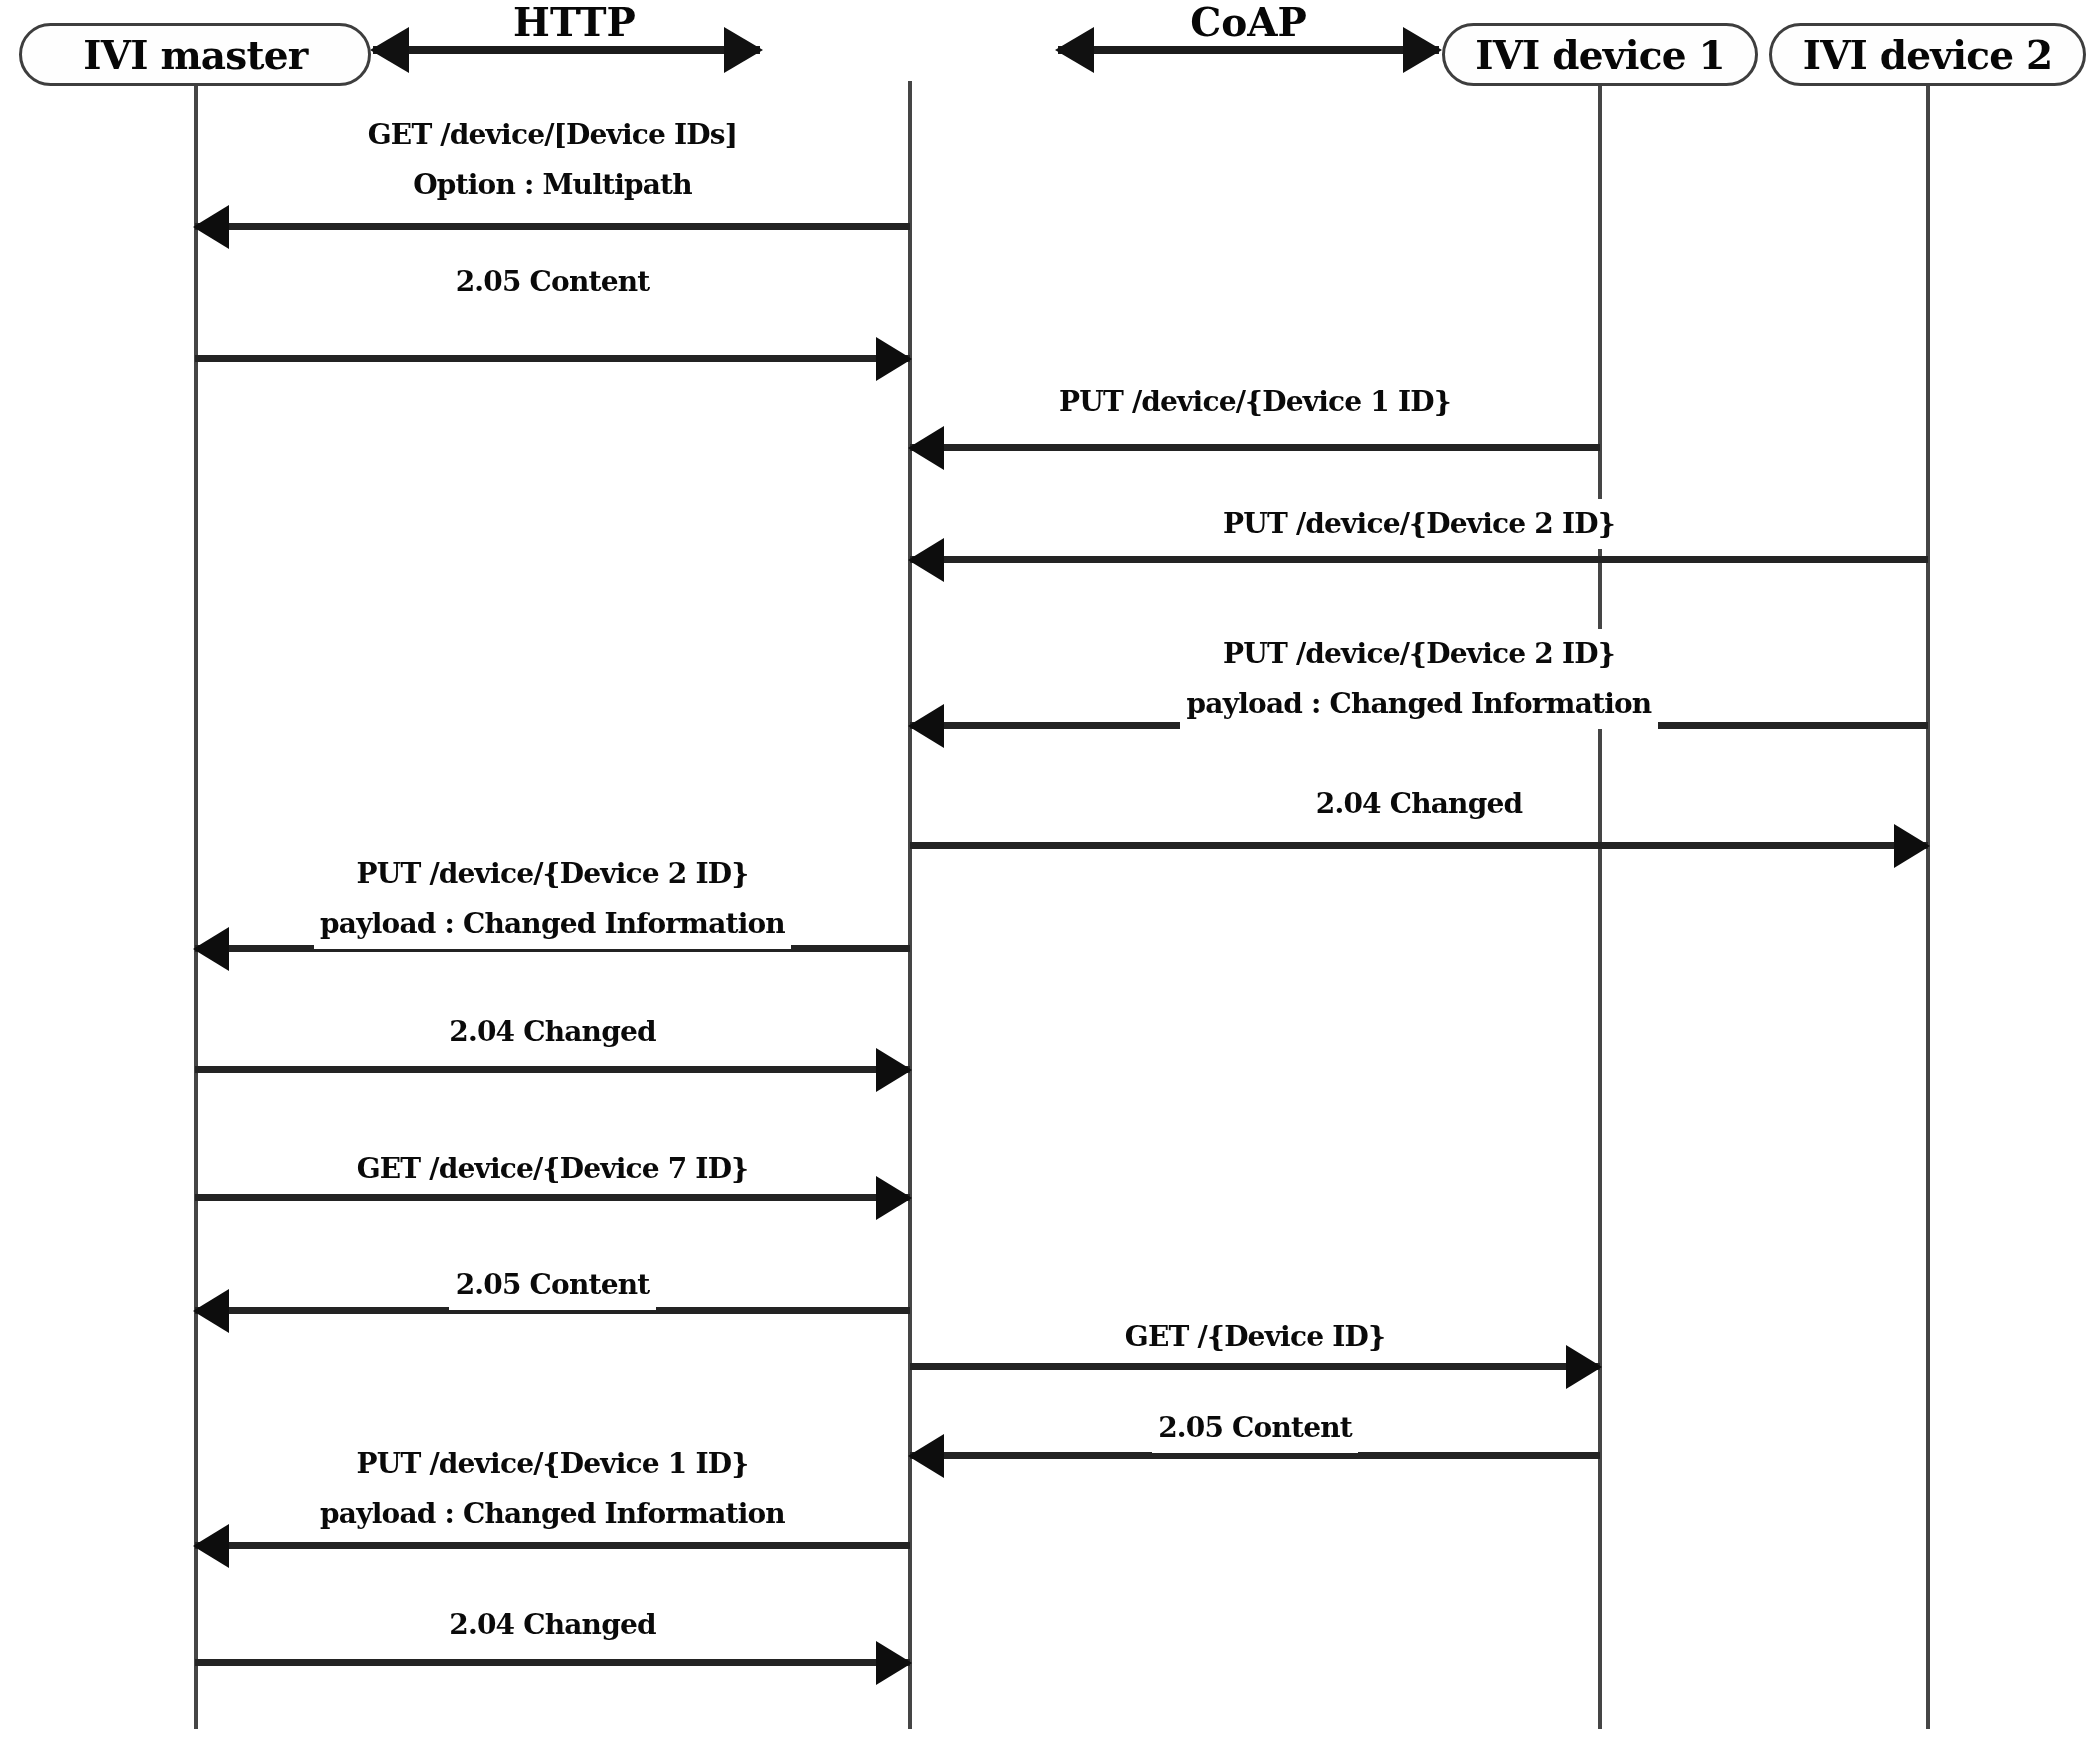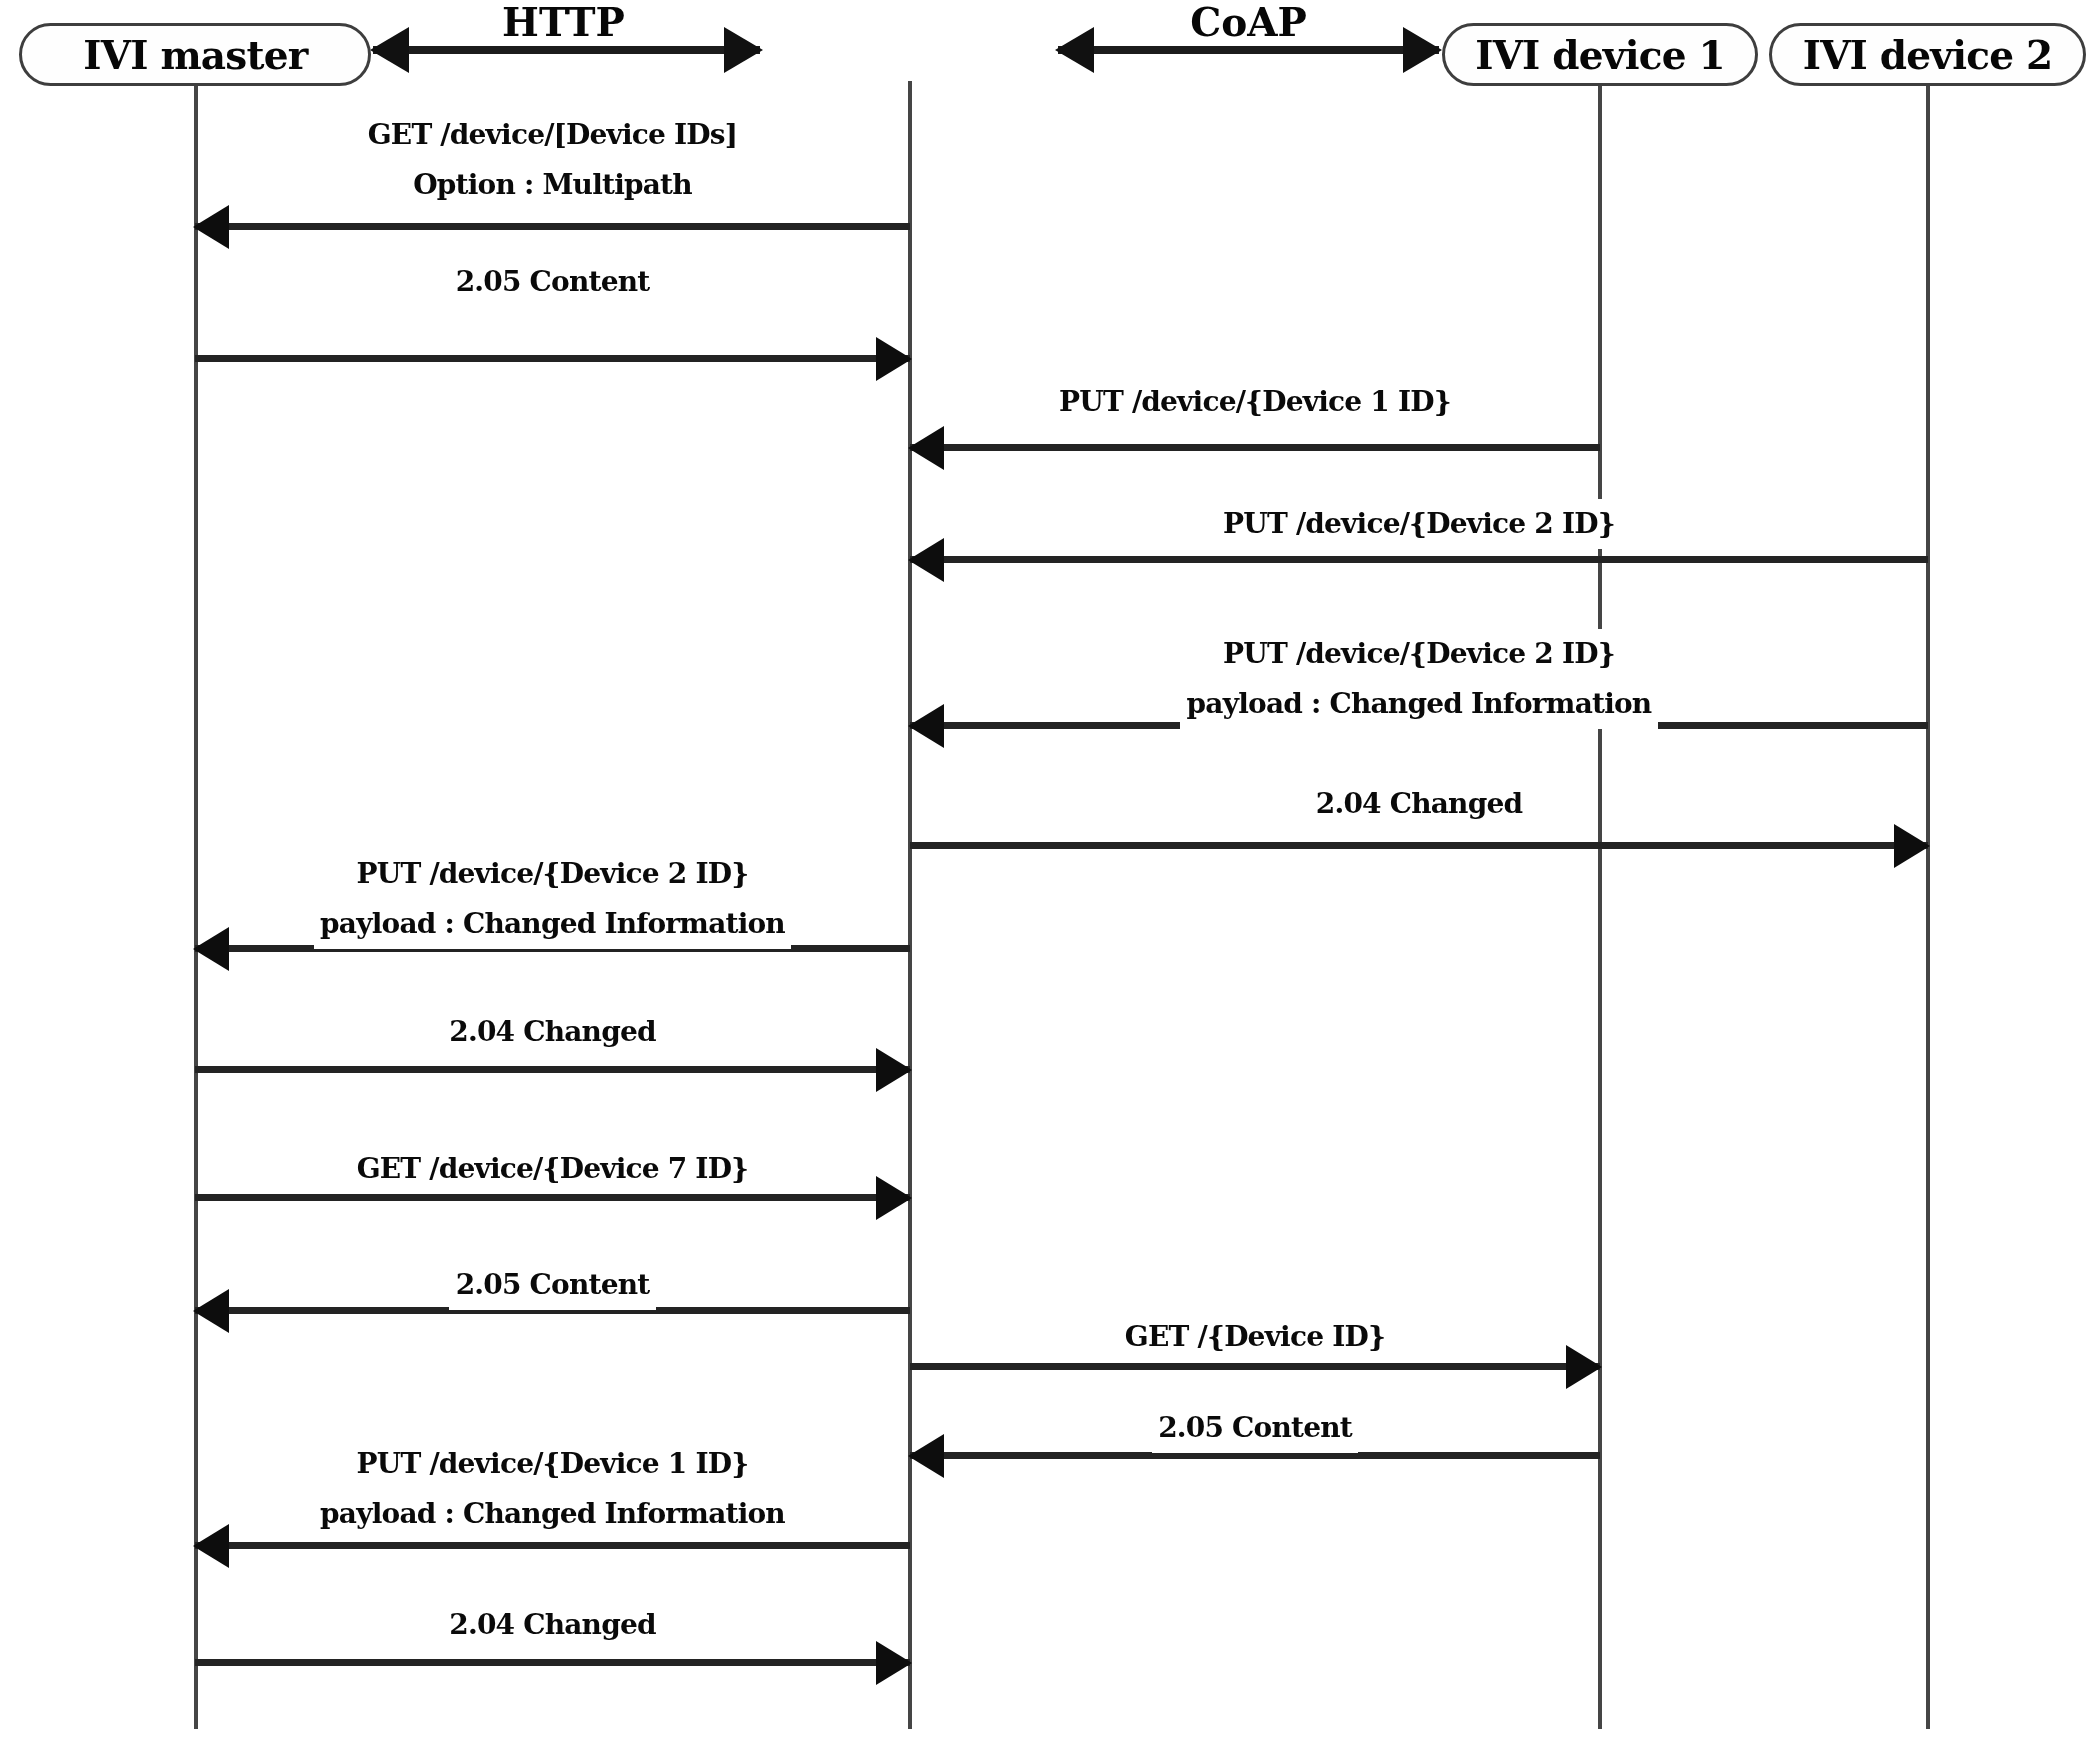--- a/index.html
+++ b/index.html
@@ -135,21 +135,21 @@
 </head>
 <body>
 
 <div class="canvas">
 
   <div class="lifeline" style="left:194px"></div>
   <div class="lifeline" style="left:908px"></div>
   <div class="lifeline" style="left:1598px"></div>
   <div class="lifeline" style="left:1926px"></div>
 
-  <div class="proto-label" style="left:370px;width:387px">HTTP</div>
+  <div class="proto-label" style="left:381px;width:387px">HTTP</div>
   <div class="darrow" style="left:373px;top:46px;width:387px"></div>
   <div class="proto-label" style="left:1058px;width:381px">CoAP</div>
   <div class="darrow" style="left:1058px;top:46px;width:381px"></div>
 
   <div class="actor" style="left:19.4px;width:352px">
       <span>IVI master</span>
     </div>
   <div class="actor" style="left:1442px;width:316px">
       <span>IVI device 1</span>
     </div>

